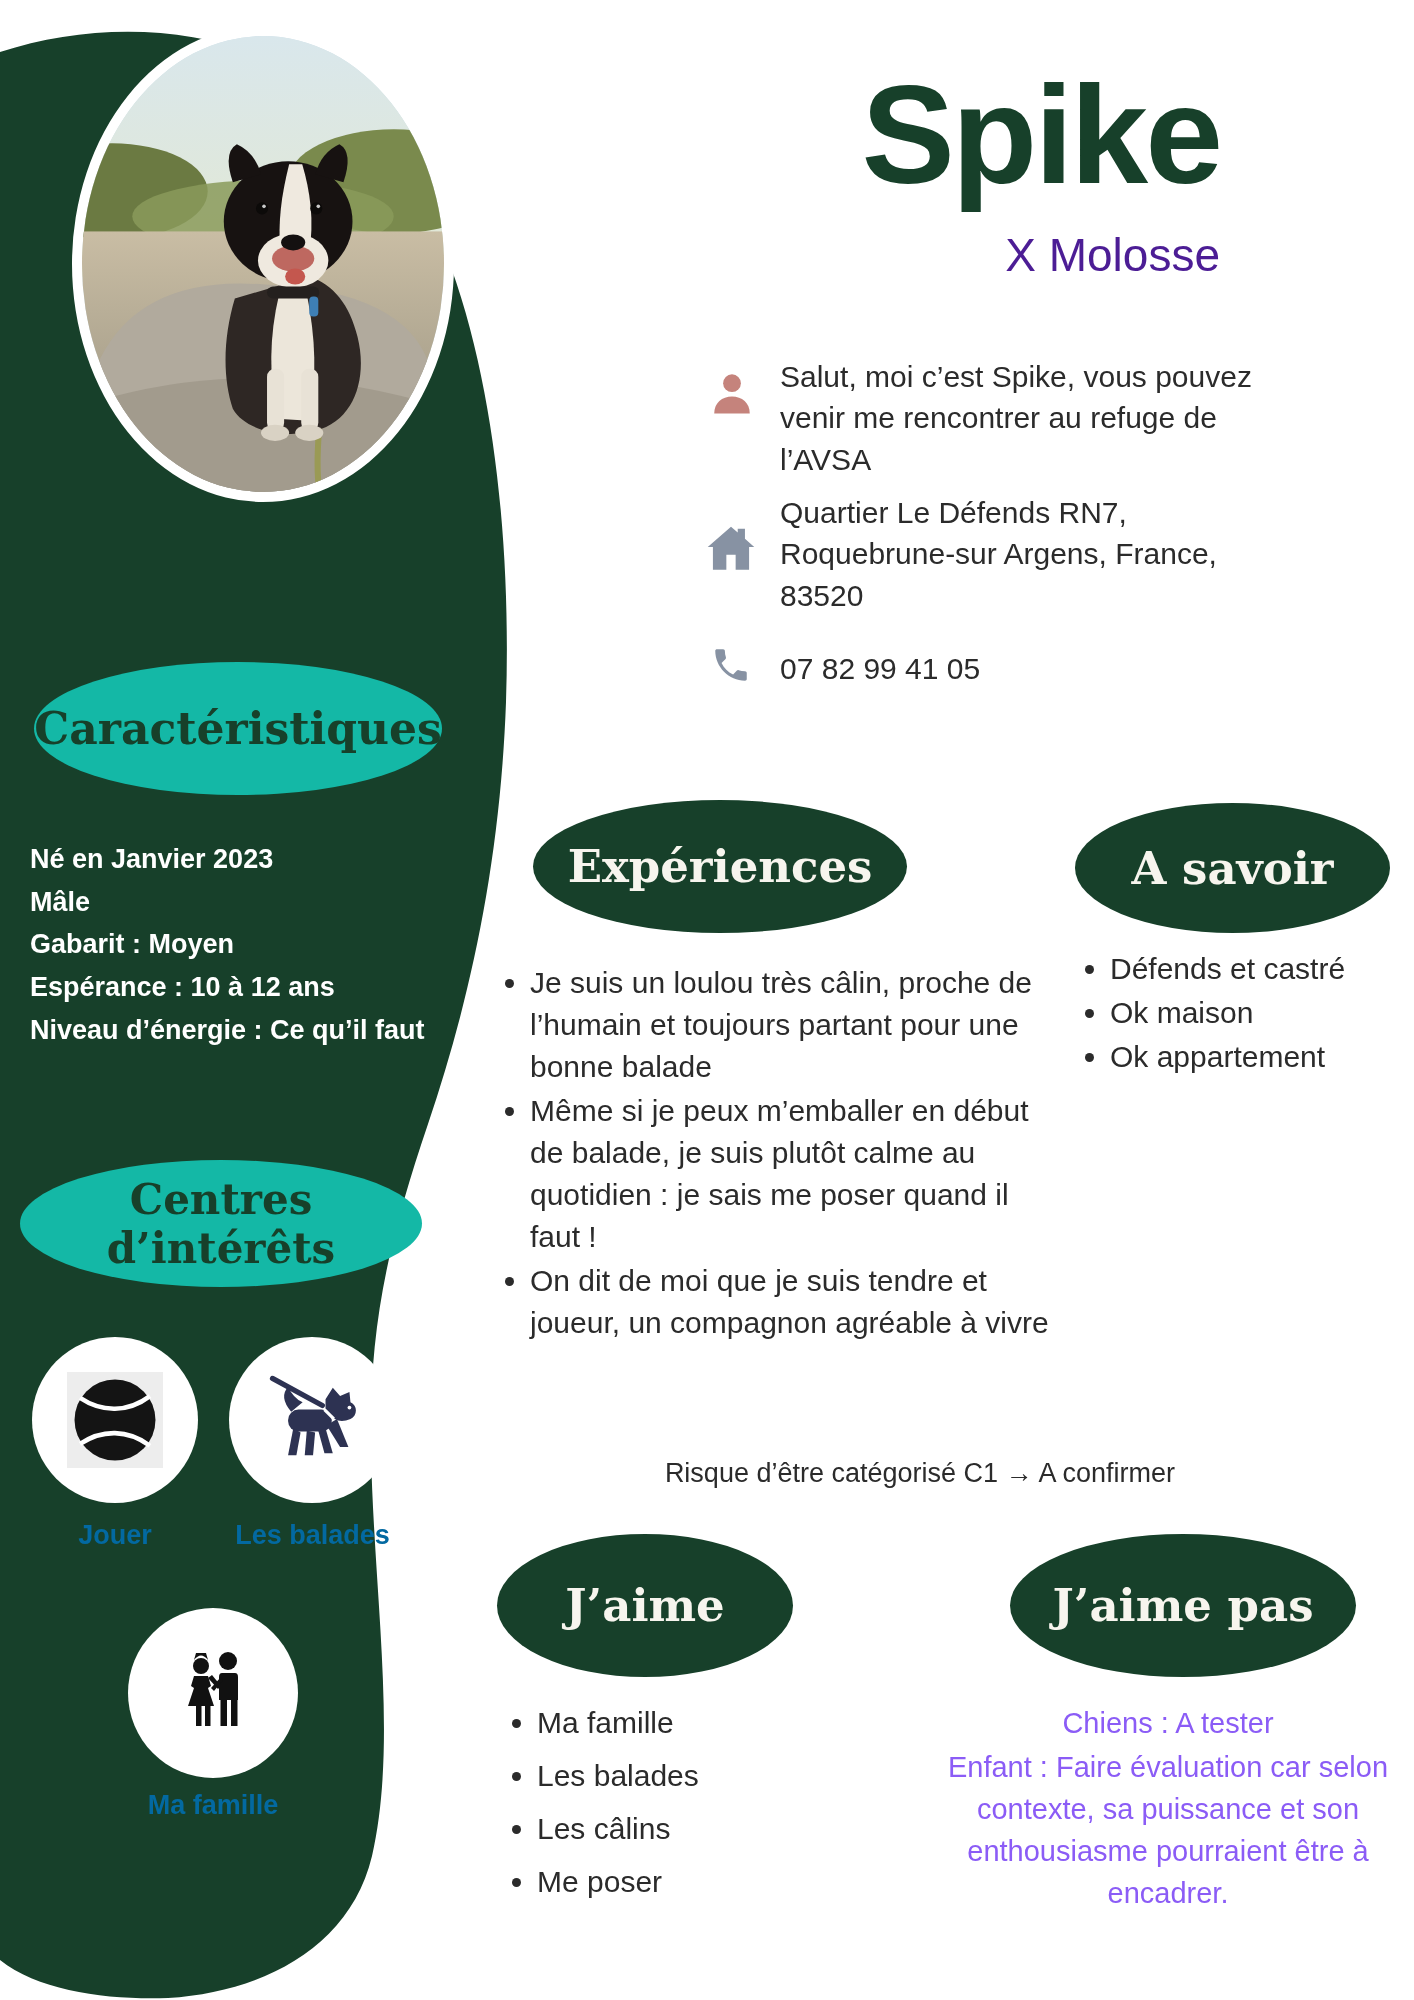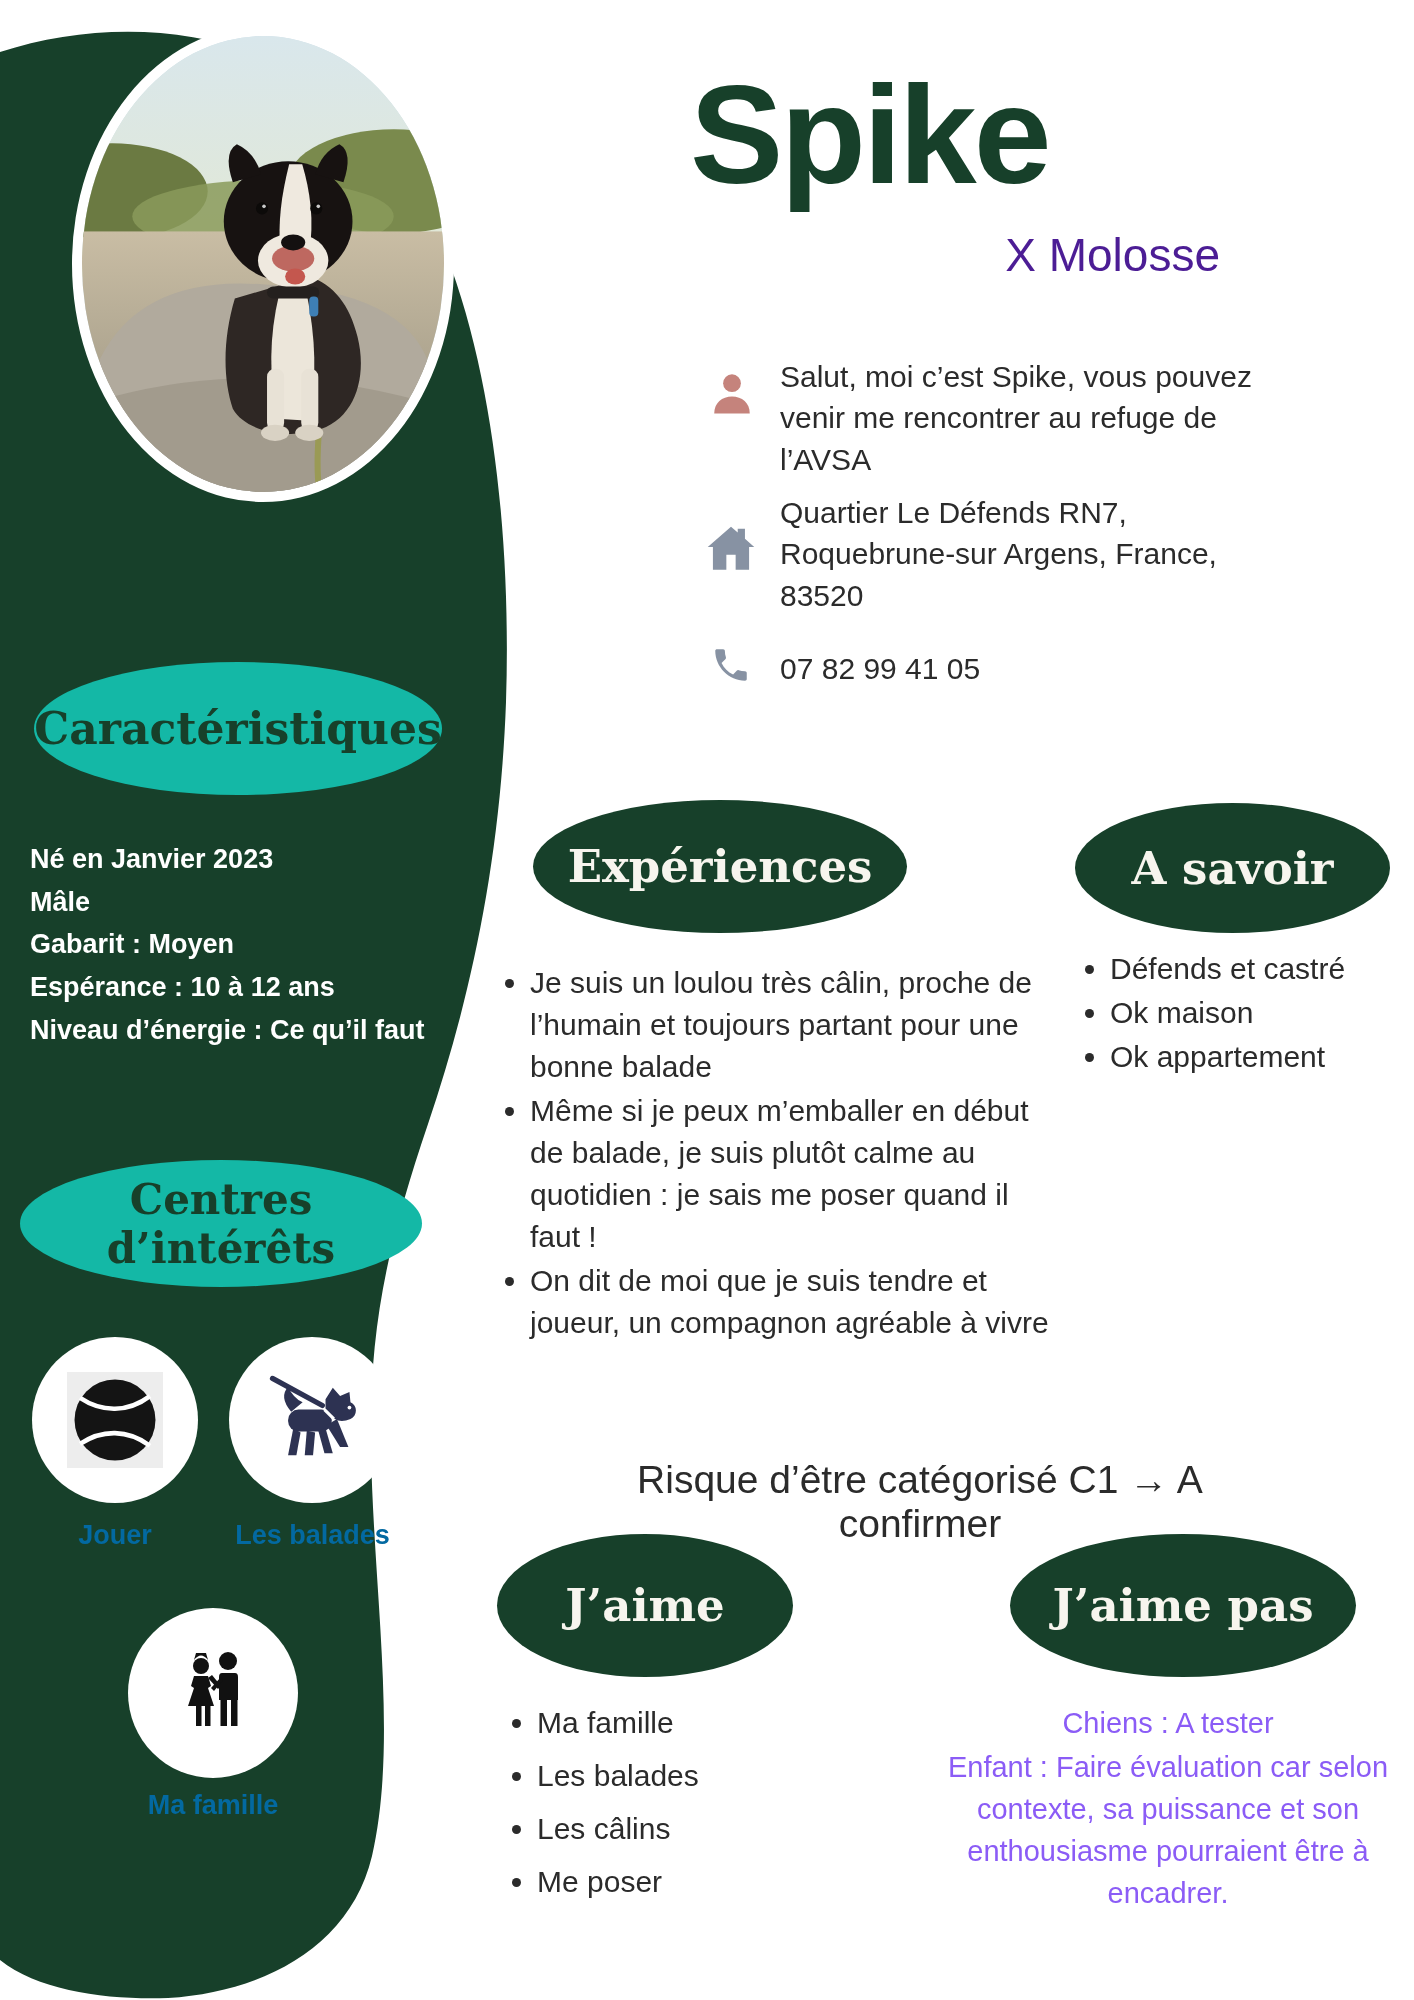--- a/index.html
+++ b/index.html
@@ -22,37 +22,37 @@
   .badge-green{background:#17402a;color:#f7f5ee;}
 
   .char-list{left:30px;top:838px;width:450px;color:#ffffff;font-weight:bold;
              font-size:27px;line-height:1.58;z-index:3;}
   .char-list div{white-space:nowrap;}
 
   .icircle{border-radius:50%;background:#ffffff;display:flex;align-items:center;justify-content:center;z-index:3;}
   .ball-bg{width:96px;height:96px;background:#ededed;display:flex;align-items:center;justify-content:center;}
   .ilabel{color:#0369a1;font-weight:bold;font-size:27px;text-align:center;z-index:3;}
 
-  .title{left:690px;top:58px;width:530px;text-align:left;color:#17402a;
+  .title{left:690px;top:58px;width:530px;text-align:right;color:#17402a;
          font-size:140px;font-weight:bold;letter-spacing:-3px;line-height:1.1;z-index:3;}
   .subtitle{left:690px;top:228px;width:530px;text-align:right;color:#4c1d95;
             font-size:46px;font-weight:normal;z-index:3;}
 
   .c-icon{z-index:3;}
   .c-text{left:780px;width:505px;font-size:30px;line-height:1.38;color:#2b2b2b;z-index:3;}
 
   ul.blist{margin:0;padding-left:32px;font-size:30px;line-height:1.4;color:#2b2b2b;}
   ul.blist li{margin:0 0 2px 0;}
 
   .exp-list{left:498px;top:962px;width:556px;z-index:3;}
   .sav-list{left:1078px;top:948px;width:330px;z-index:3;}
   .like-list{left:505px;top:1702px;width:340px;z-index:3;}
   .like-list ul.blist li{margin-bottom:11px;}
 
-  .risk{left:560px;top:1458px;width:720px;text-align:center;font-size:39px;color:#2b2b2b;z-index:3;}
+  .risk{left:560px;top:1458px;width:720px;text-align:center;font-size:27px;color:#2b2b2b;z-index:3;}
 
   .dislike-text{left:942px;top:1702px;width:452px;text-align:center;font-size:29px;
                 line-height:1.45;color:#8b5cf6;z-index:3;}
   .dislike-text div{margin:0 0 2px 0;}
 </style>
 </head>
 <body>
 
 <div class="page">
 

